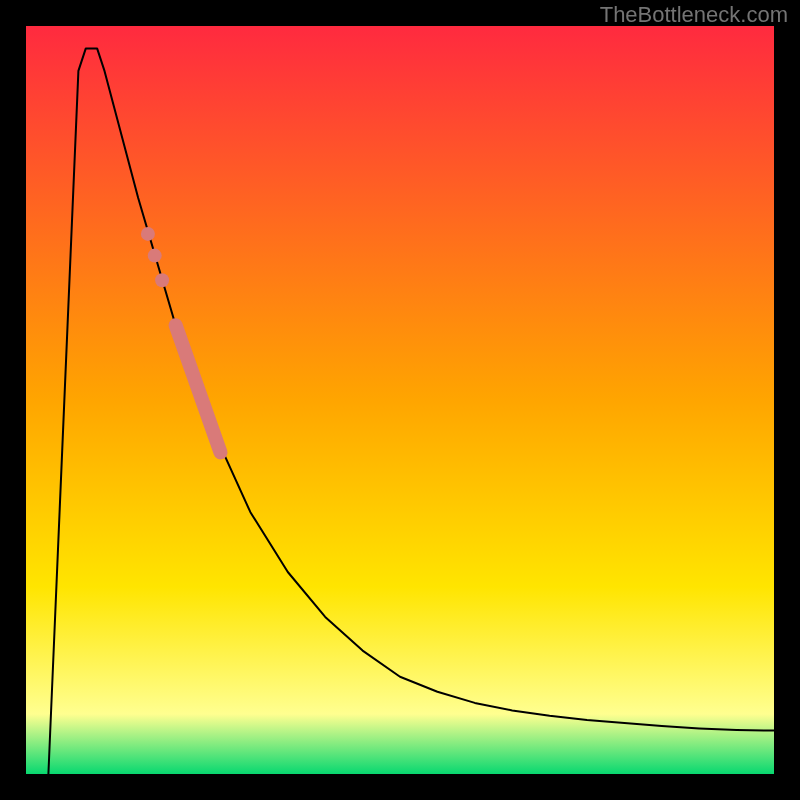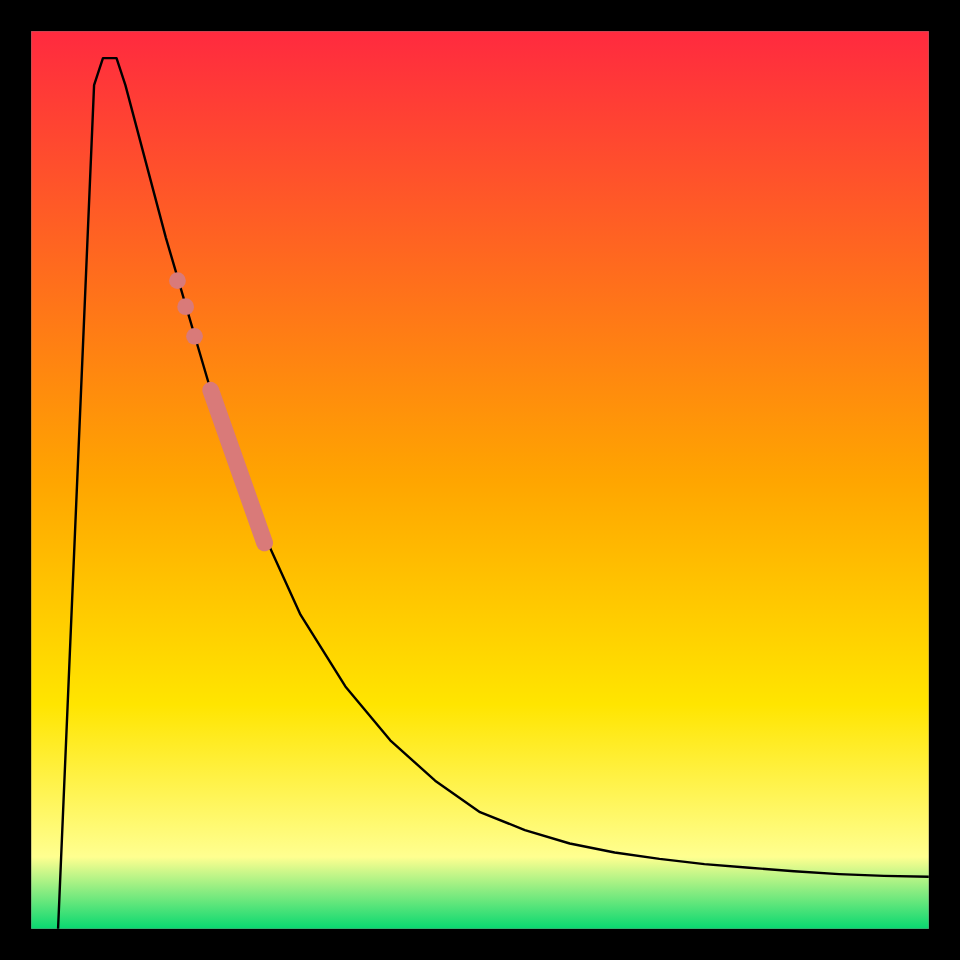--- a/index.html
+++ b/index.html
@@ -25,20 +25,21 @@
     z-index: 10;
   }
   svg {
     display: block;
   }
 </style>
 </head>
 <body>
 
 <div class="chart-container">
+  <div class="watermark">TheBottleneck.com</div>
   <svg id="chart-svg" width="800" height="800" viewBox="0 0 800 800">
     <defs>
       <linearGradient id="bg-grad" x1="0" y1="0" x2="0" y2="1">
           <stop offset="0%" stop-color="#FF2A3F"></stop>
           <stop offset="50%" stop-color="#FFA500"></stop>
           <stop offset="75%" stop-color="#FFE500"></stop>
           <stop offset="92%" stop-color="#FFFF90"></stop>
           <stop offset="100%" stop-color="#08D870"></stop>
         </linearGradient>
     </defs>

